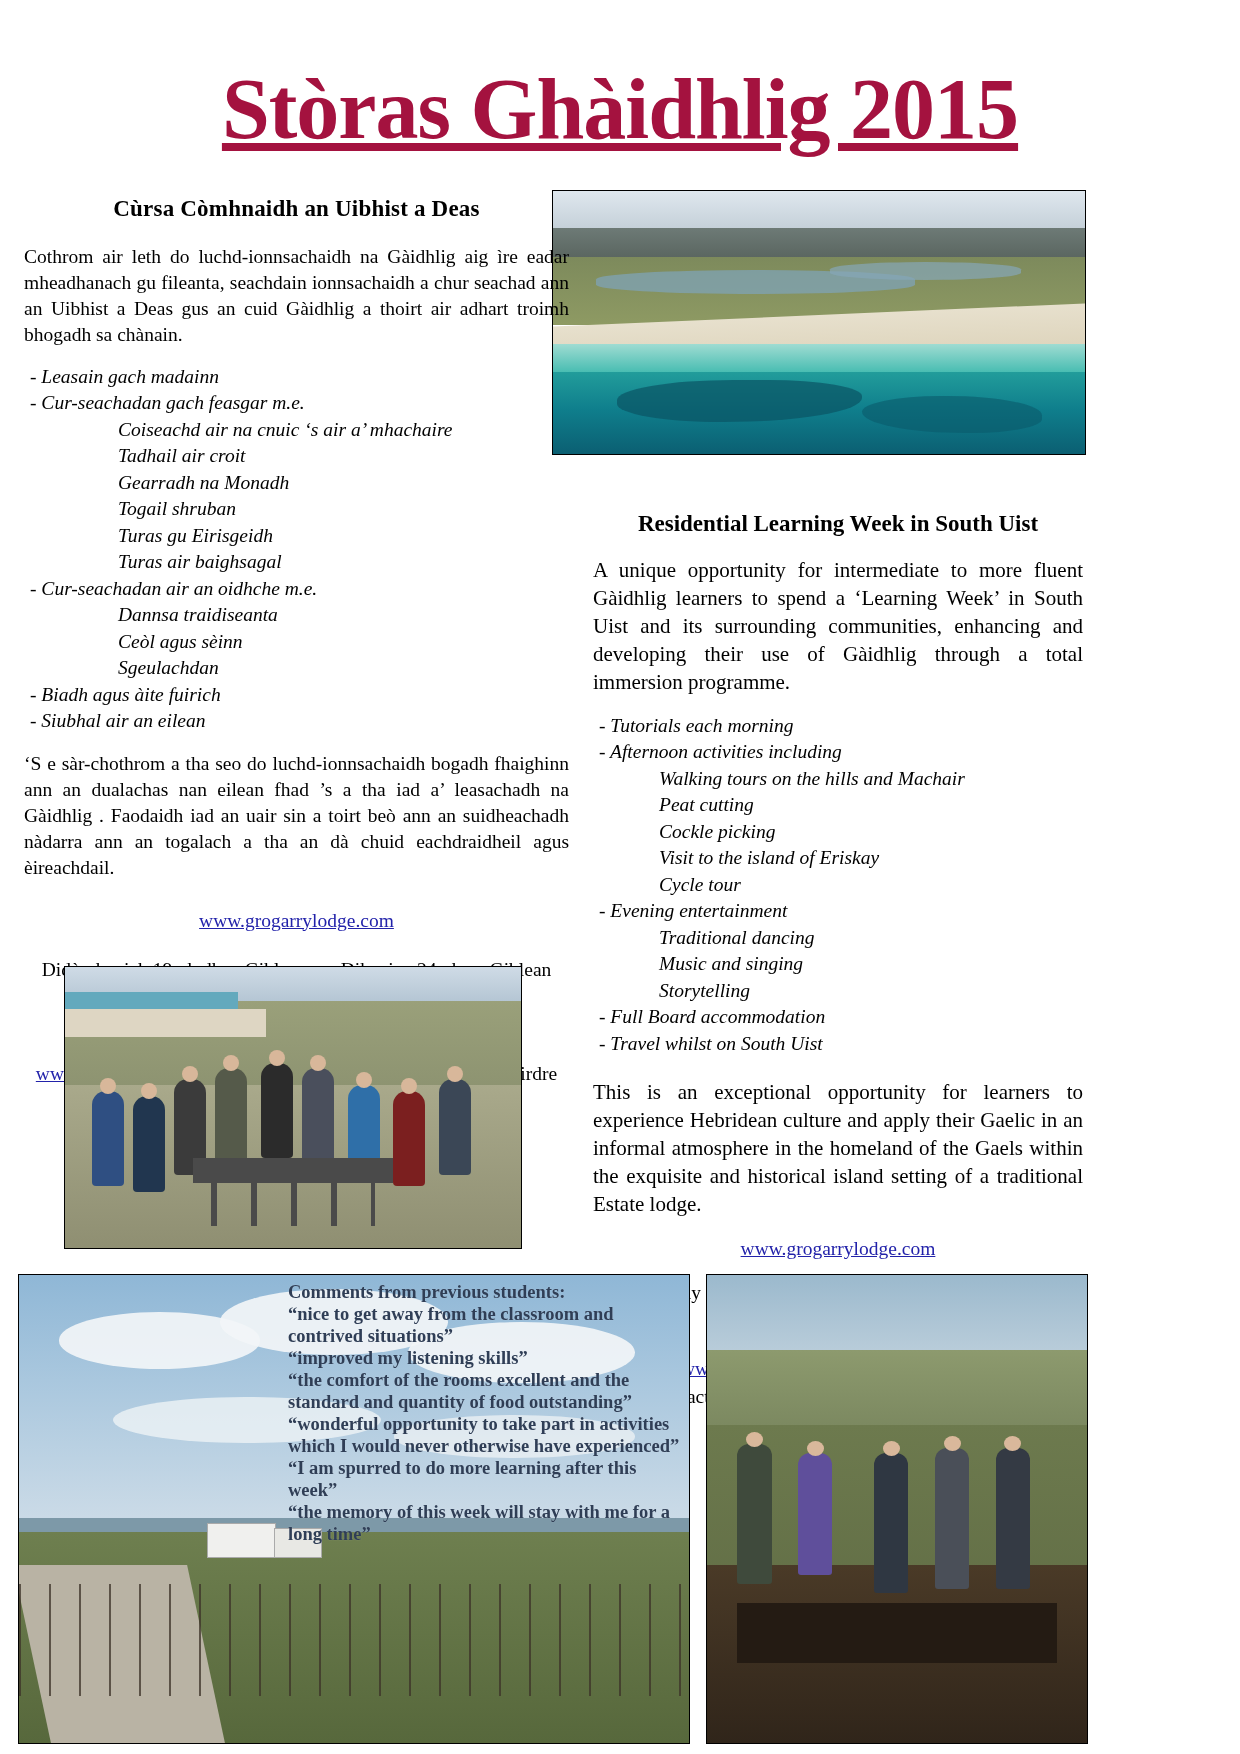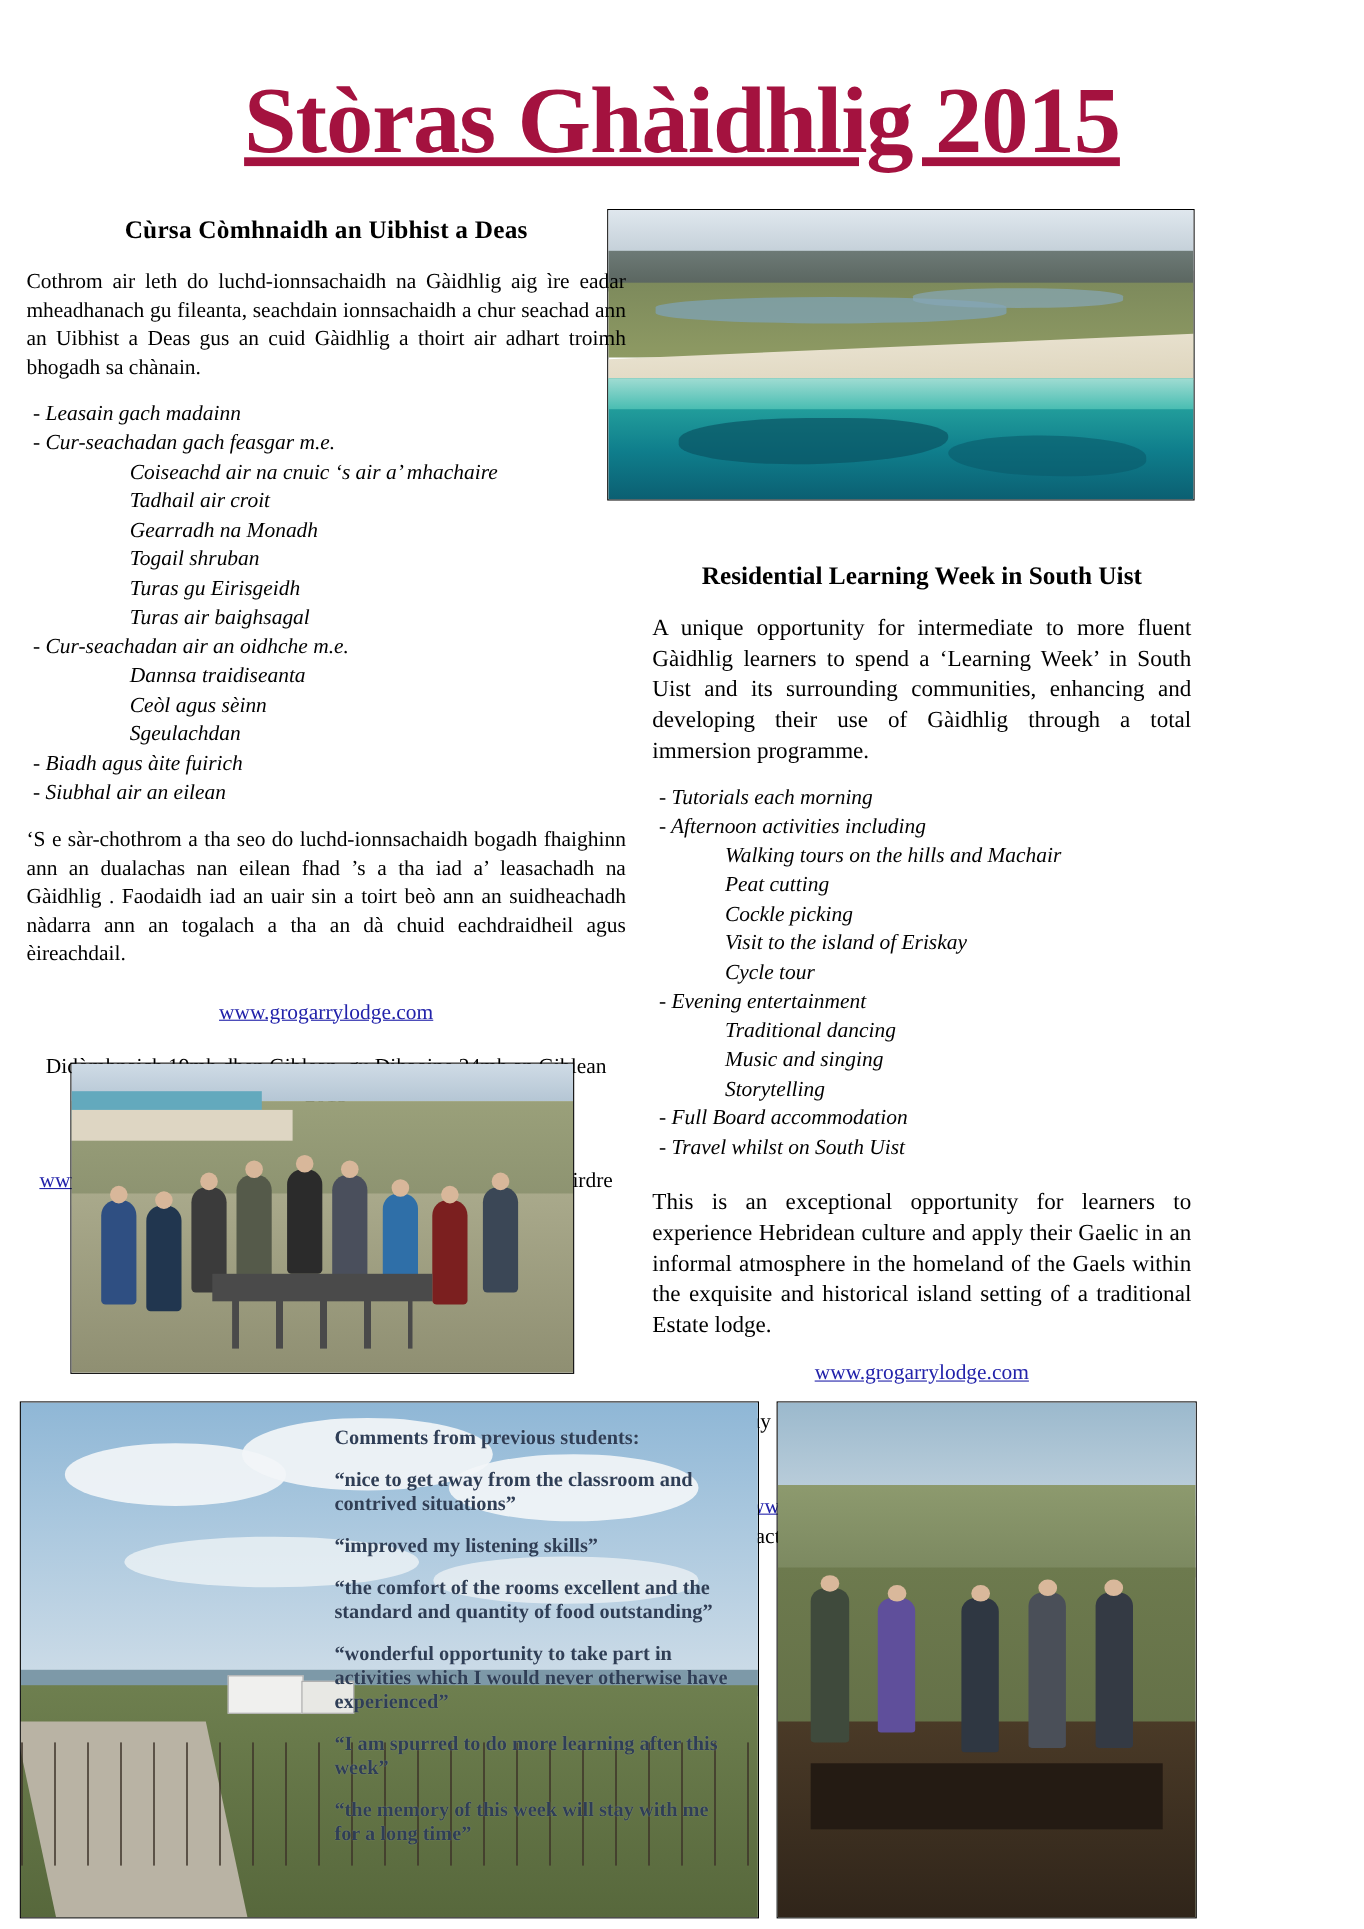--- a/index.html
+++ b/index.html
@@ -226,21 +226,21 @@
     left: 288px;
     top: 1281px;
     width: 396px;
     font-family: "Liberation Serif", serif;
     font-weight: bold;
     font-size: 18.5px;
     line-height: 1.19;
     color: #2f3e56;
     text-shadow: 0 0 1px rgba(255,255,255,.35);
   }
-  .comments p { margin: 16px; }
+  .comments p { margin: 0; }
   sup { font-size: 0.68em; vertical-align: super; }
 </style>
 </head>
 <body>
 
 <div class="page">
 
   <div class="title">Stòras Ghàidhlig 2015</div>
 
   <div class="img-frame" id="photo-beach">

